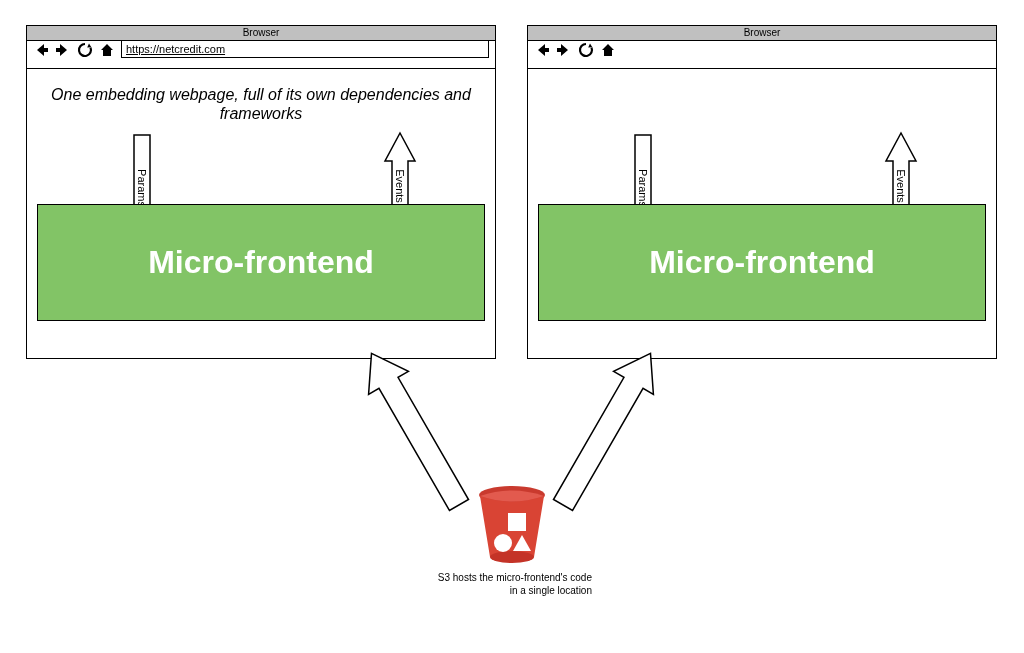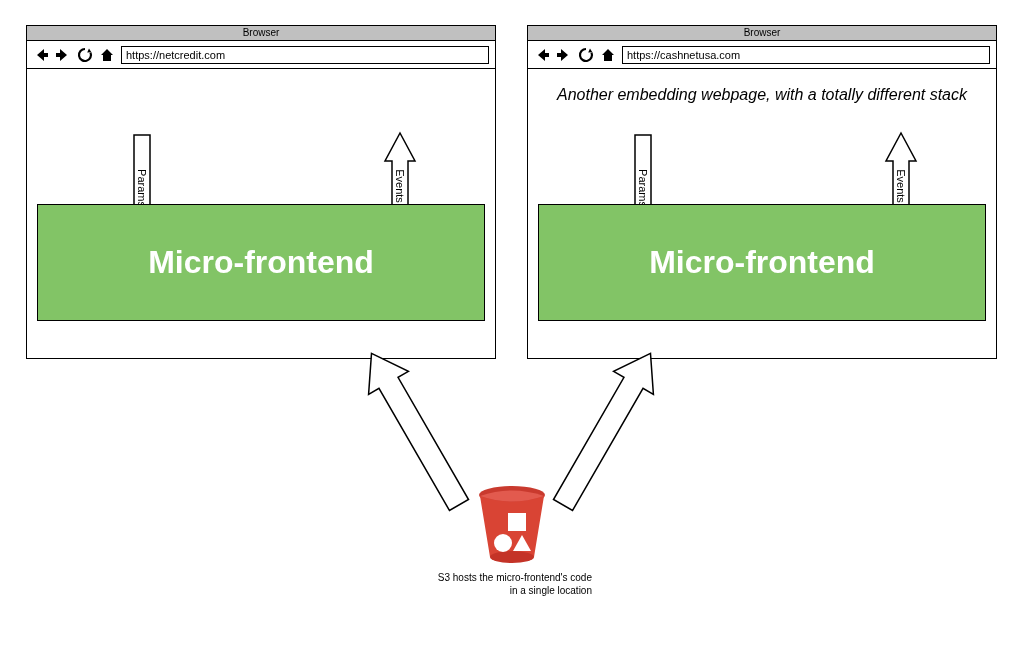--- a/index.html
+++ b/index.html
@@ -36,24 +36,25 @@
     font-size: 10px;
     text-align: center;
     line-height: 14px;
     color: #000;
   }
 
   .toolbar {
     height: 28px;
     border-bottom: 1.5px solid #000;
     display: flex;
-    align-items: center;
+    align-items: flex-end;
     gap: 6px;
-    padding: 3px 6px;
+    padding: 10px 6px;
     box-sizing: border-box;
+    text-decoration: underline;
   }
   .toolbar svg { display: block; }
   .url-box {
     flex: 1;
     border: 1.5px solid #000;
     height: 16px;
     font-size: 11px;
     line-height: 16px;
     padding: 0 4px;
     background: #fff;
@@ -168,20 +169,21 @@
       </span>
       <span>
         <svg width="16" height="16" viewBox="0 0 16 16">
           <path d="M2 8 L8 2 L14 8 L12 8 L12 14 L4 14 L4 8 Z" fill="#000"></path>
         </svg>
       </span>
       <div class="url-box">https://netcredit.com</div>
     </div>
 
     <div class="content">
+      <div class="desc">One embedding webpage, full of its own dependencies and frameworks</div>
 
       <div class="vArrow params">
         <svg width="30" height="106" viewBox="0 0 30 106">
           <path d="M7 0 L23 0 L23 78 L30 78 L15 106 L0 78 L7 78 Z" fill="#fff" stroke="#000" stroke-width="1.5"></path>
         </svg>
         <span class="vLabel">Params</span>
       </div>
 
       <div class="vArrow events">
         <svg width="30" height="106" viewBox="0 0 30 106">
@@ -212,25 +214,23 @@
         <svg width="16" height="16" viewBox="0 0 16 16">
           <path d="M8 2 a6 6 0 1 0 5.5 3.6" fill="none" stroke="#000" stroke-width="2.2"></path>
           <path d="M12 1.5 L14.4 5.2 L10.2 5.6 Z" fill="#000"></path>
         </svg>
       </span>
       <span>
         <svg width="16" height="16" viewBox="0 0 16 16">
           <path d="M2 8 L8 2 L14 8 L12 8 L12 14 L4 14 L4 8 Z" fill="#000"></path>
         </svg>
       </span>
-      <div class="url-box">https://cashnetusa.com</div>
     </div>
 
     <div class="content">
-      <div class="desc">Another embedding webpage, with a totally different stack</div>
 
       <div class="vArrow params">
         <svg width="30" height="106" viewBox="0 0 30 106">
           <path d="M7 0 L23 0 L23 78 L30 78 L15 106 L0 78 L7 78 Z" fill="#fff" stroke="#000" stroke-width="1.5"></path>
         </svg>
         <span class="vLabel">Params</span>
       </div>
 
       <div class="vArrow events">
         <svg width="30" height="106" viewBox="0 0 30 106">

